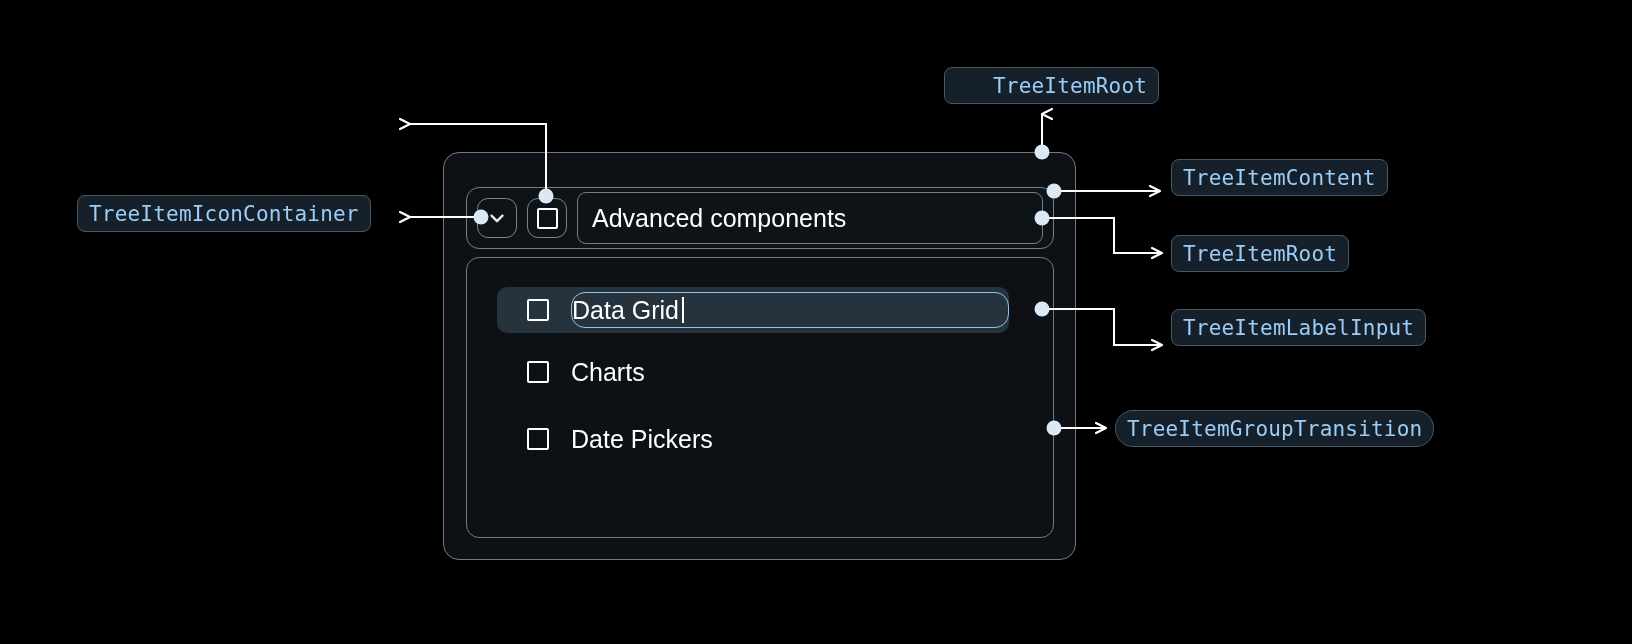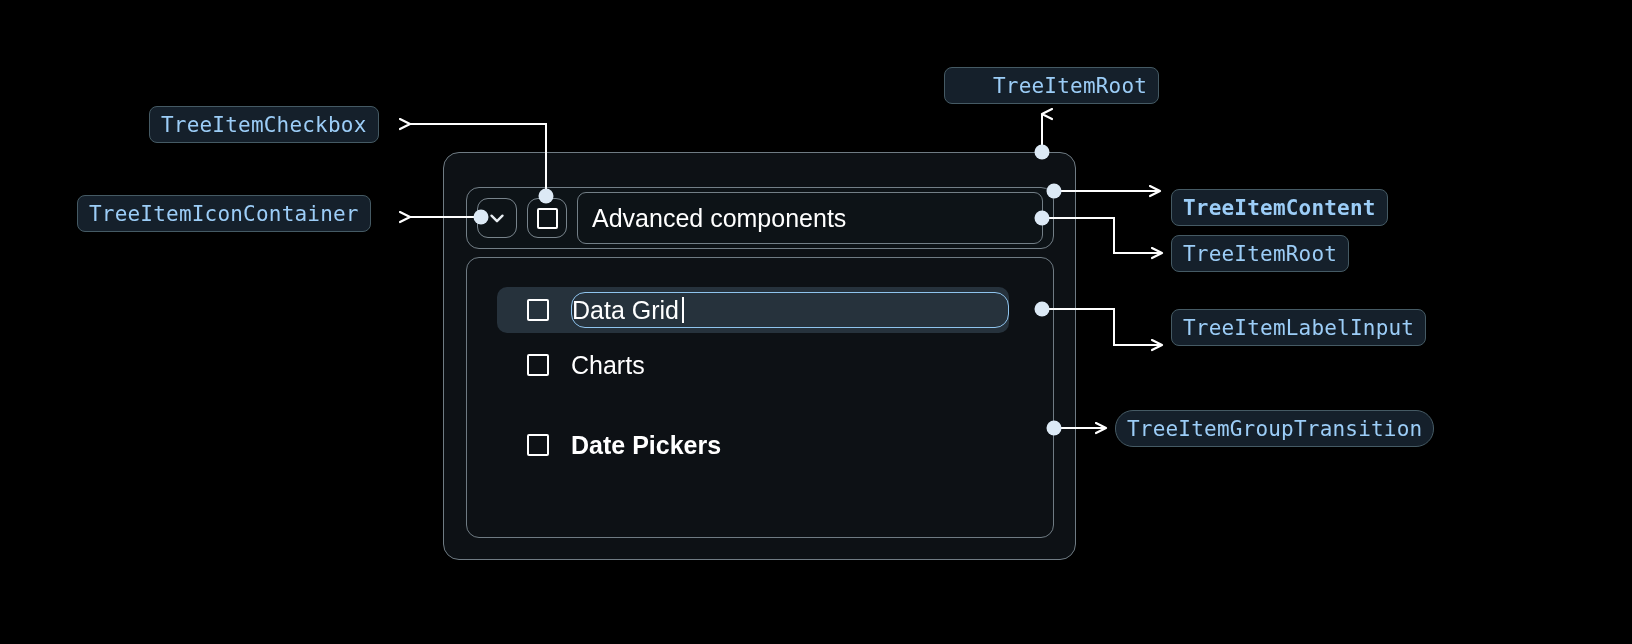--- a/index.html
+++ b/index.html
@@ -186,26 +186,26 @@
   <div class="box-group" style="left:466px; top:257px; width:588px; height:281px;">
 
     <div class="row selected" style="left:30px; top:29px; width:512px;">
       <span class="chk-sm"></span>
       <span class="row-input">
         <span>Data Grid</span>
         <span class="caret"></span>
       </span>
     </div>
 
-    <div class="row" style="left:30px; top:84px; width:512px;">
+    <div class="row" style="left:30px; top:91px; width:512px;">
       <span class="chk-sm"></span>
       <span class="row-label">Charts</span>
     </div>
 
-    <div class="row" style="left:30px; top:164px; width:512px;font-weight:bold;">
+    <div class="row" style="left:30px; top:158px; width:512px;">
       <span class="chk-sm"></span>
       <span class="row-label">Date Pickers</span>
     </div>
 
   </div>
 
   <svg id="wires" viewBox="0 0 1632 644">
     <defs>
       <marker id="arrR" markerWidth="13" markerHeight="13" refX="11" refY="6.5" orient="auto" markerUnits="userSpaceOnUse">
         <path d="M1 1.5 L11 6.5 L1 11.5" fill="none" stroke="#ffffff" stroke-width="2.2" stroke-linecap="round" stroke-linejoin="round"></path>
@@ -239,33 +239,30 @@
       <circle cx="546" cy="196" r="7.5"></circle>
       <circle cx="481" cy="217" r="7.5"></circle>
       <circle cx="1042" cy="152" r="7.5"></circle>
       <circle cx="1054" cy="191" r="7.5"></circle>
       <circle cx="1042" cy="218" r="7.5"></circle>
       <circle cx="1042" cy="309" r="7.5"></circle>
       <circle cx="1054" cy="428" r="7.5"></circle>
     </g>
   </svg>
 
-  <div class="anno" style="left:149px; top:106px;">
-    <span>TreeItemCheckbox</span>
-  </div>
 
   <div class="anno" style="left:77px; top:195px;">
     <span>TreeItemIconContainer</span>
   </div>
 
   <div class="anno" style="left:944px; top:67px;padding-left:48px;">
     <span>TreeItemRoot</span>
   </div>
 
-  <div class="anno" style="left:1171px; top:189px;font-weight:bold;">
+  <div class="anno" style="left:1171px; top:159px;">
     <span>TreeItemContent</span>
   </div>
 
   <div class="anno" style="left:1171px; top:235px;">
     <span>TreeItemRoot</span>
   </div>
 
   <div class="anno" style="left:1171px; top:309px;">
     <span>TreeItemLabelInput</span>
   </div>

